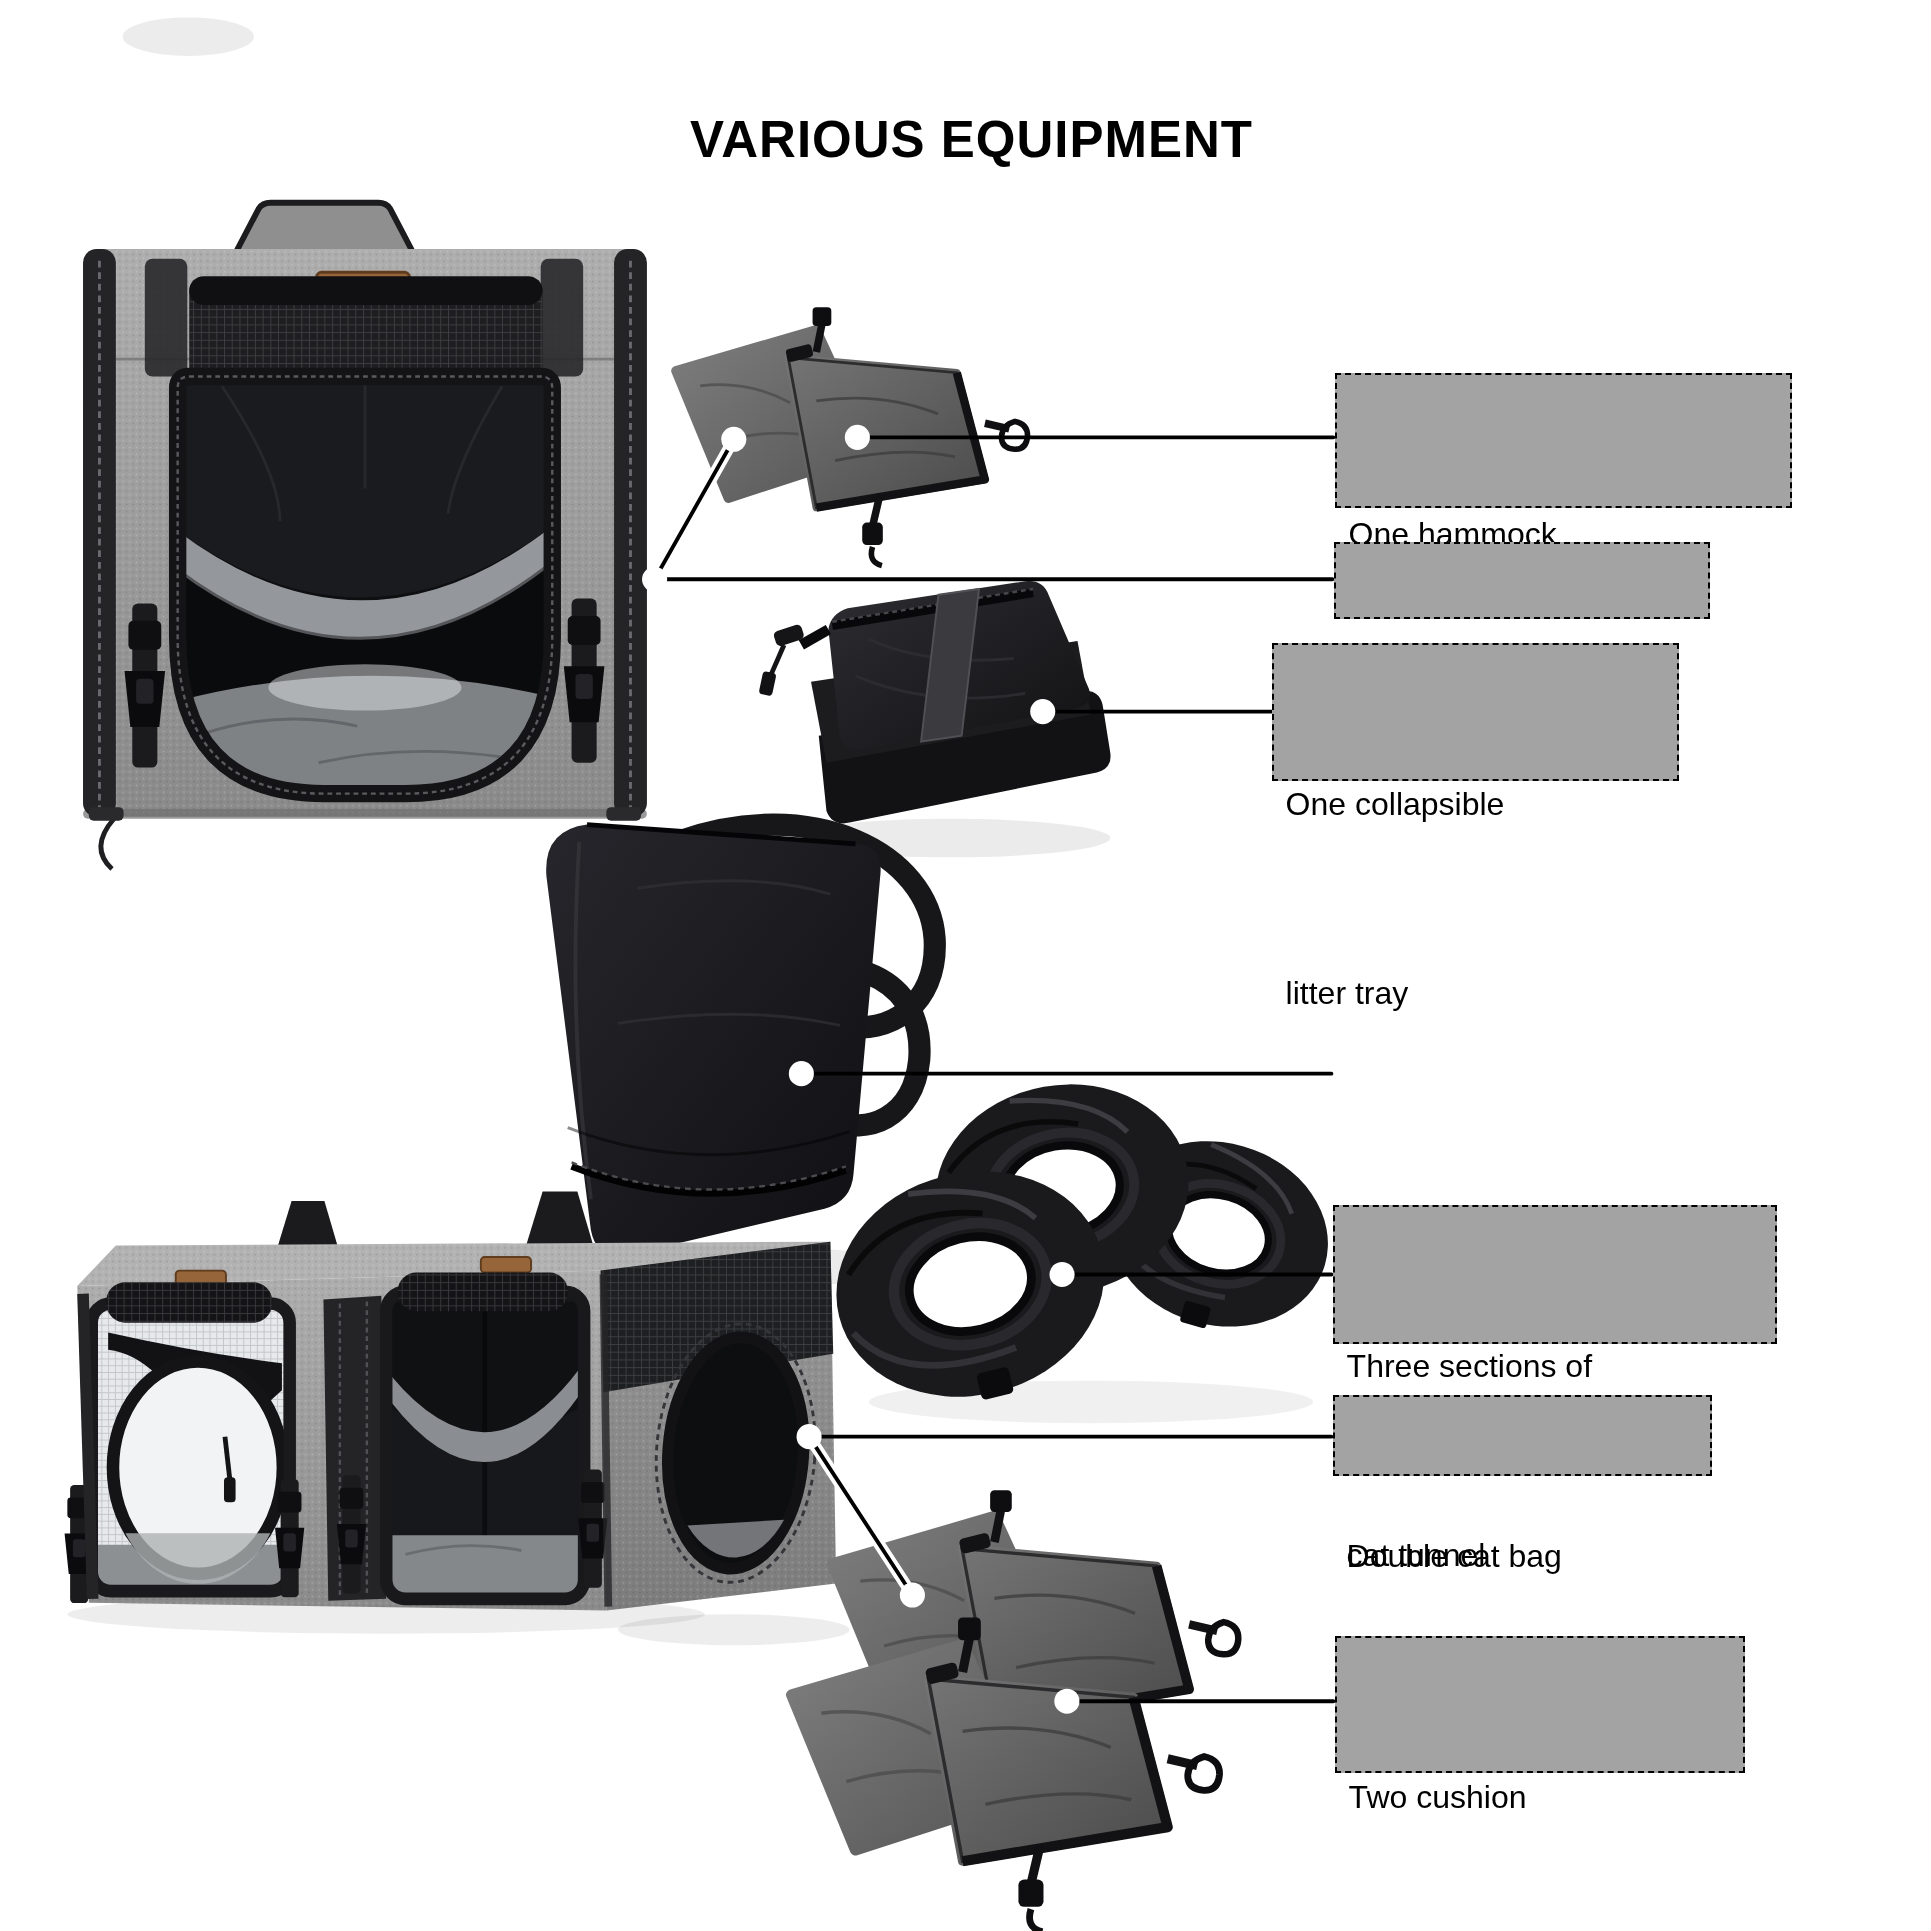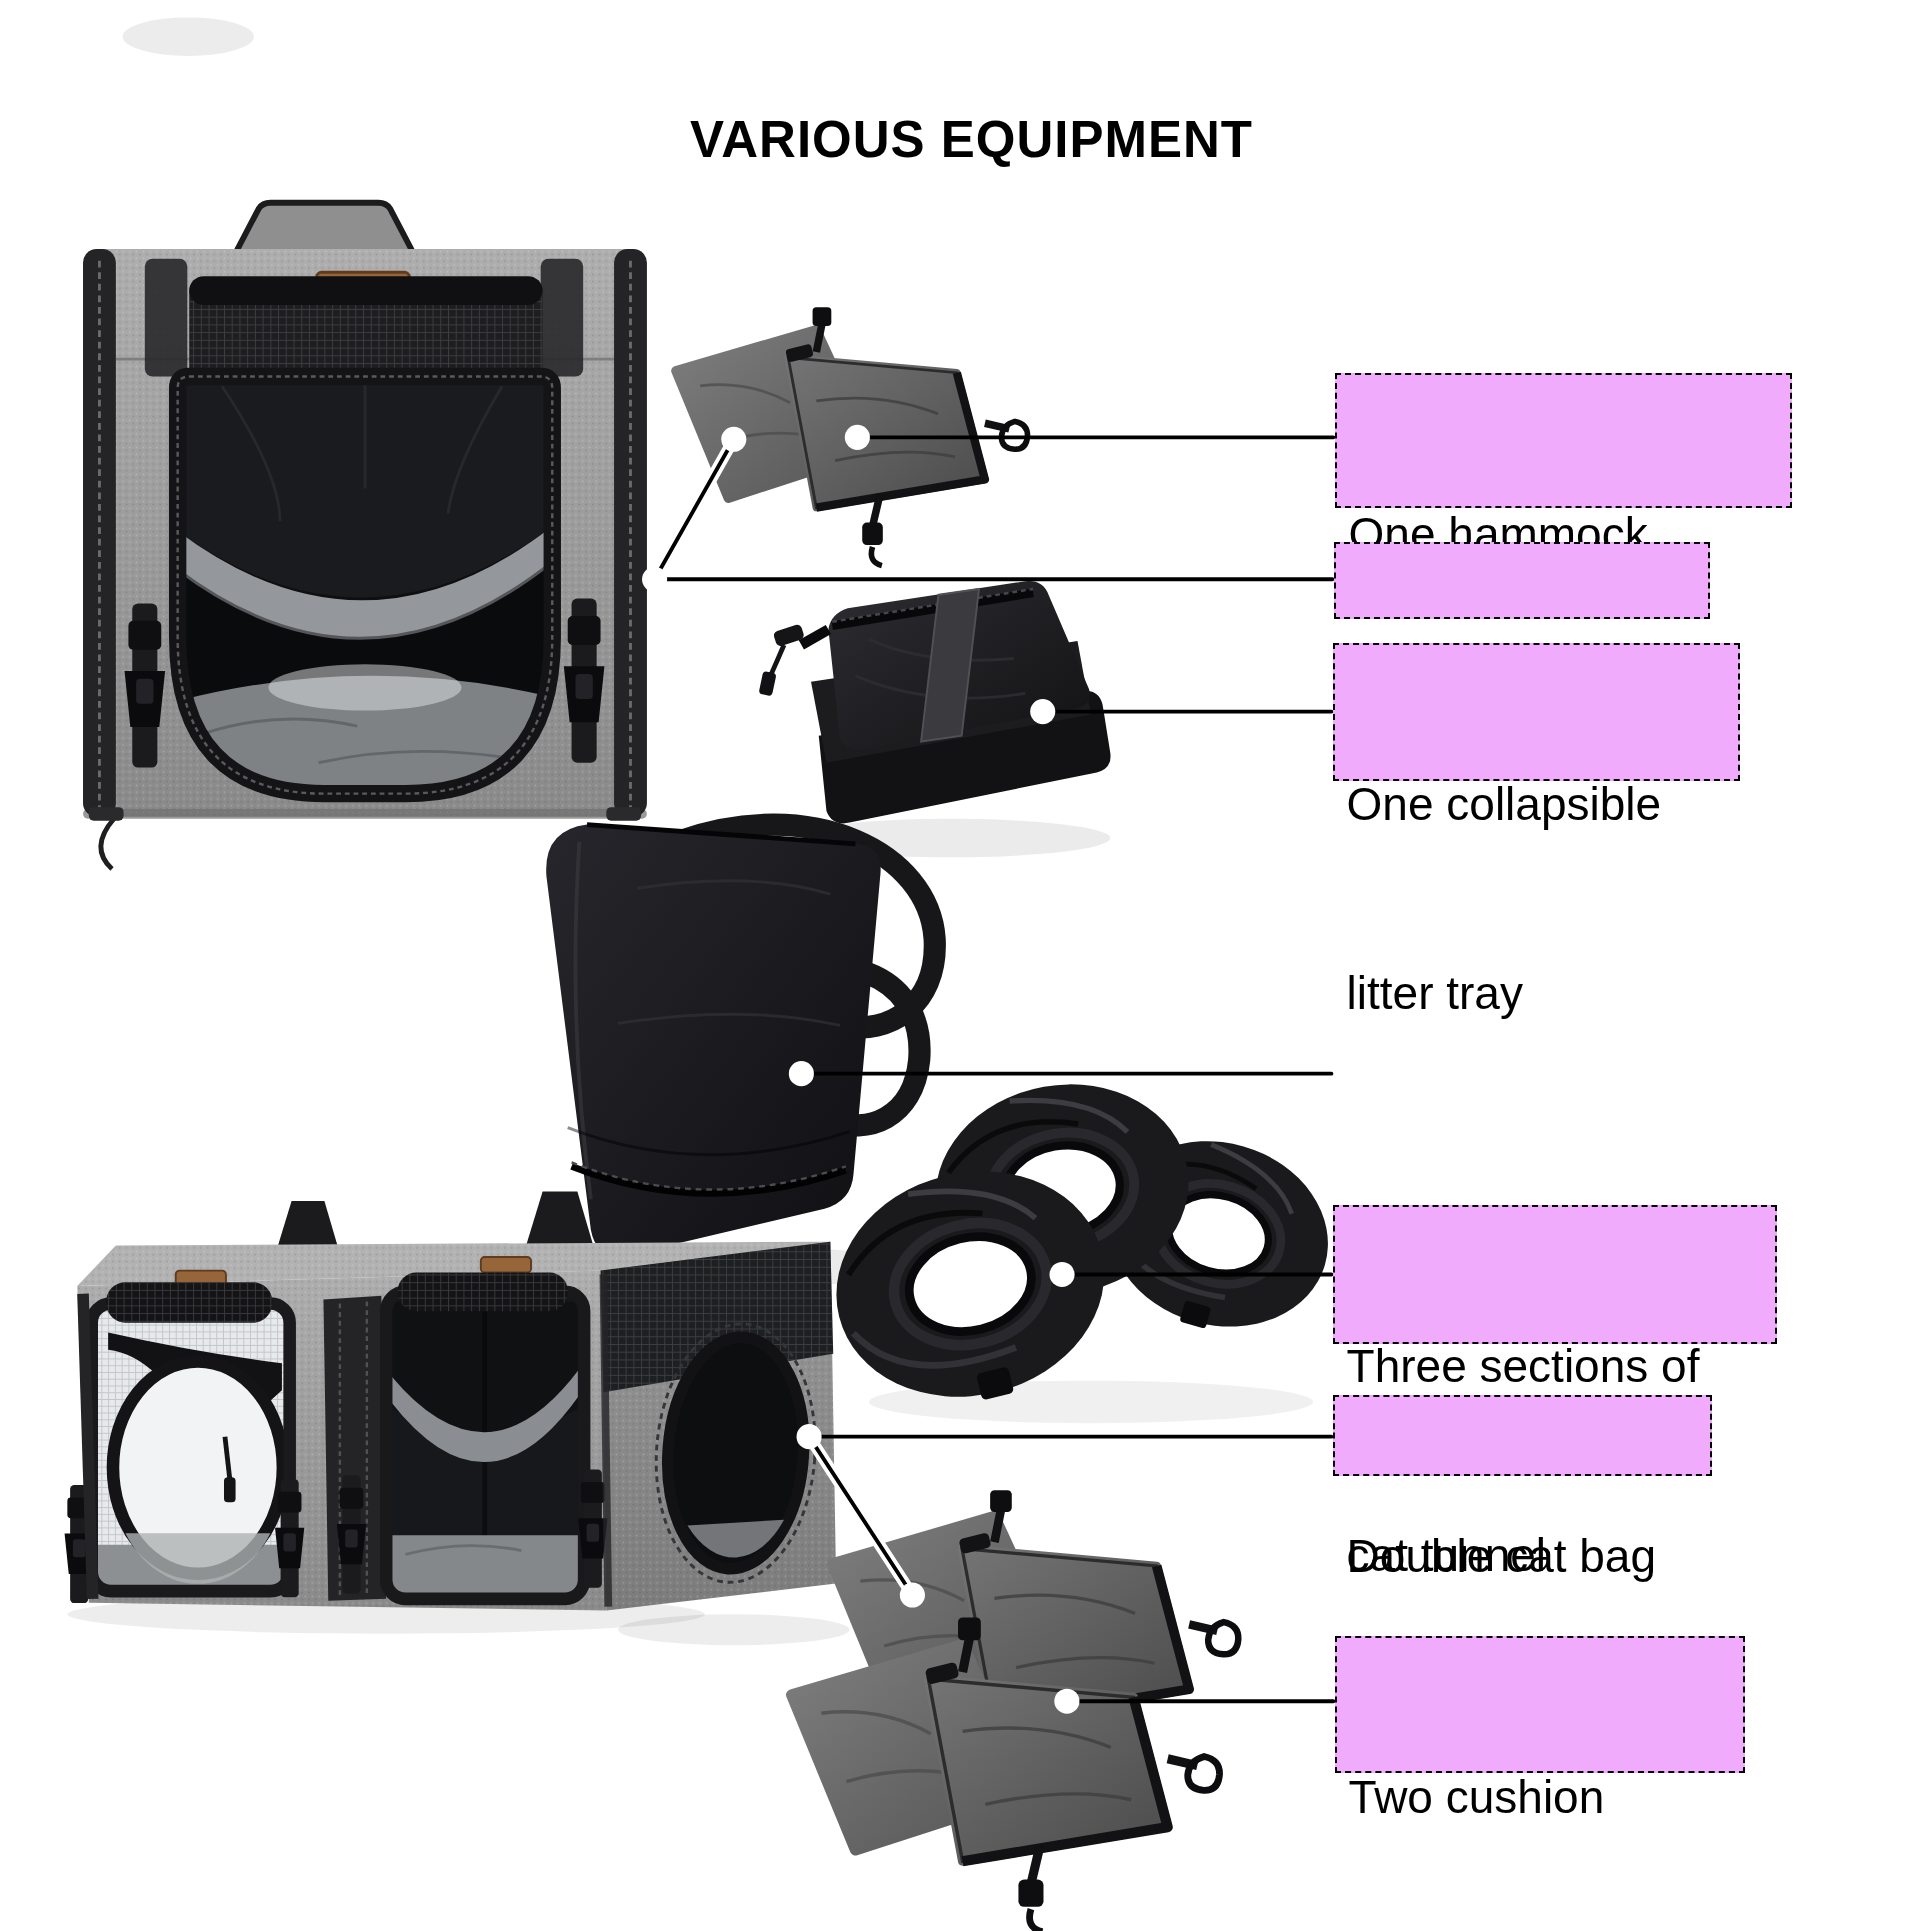--- a/index.html
+++ b/index.html
@@ -1,22 +1,22 @@
 <!DOCTYPE html>
 <html><head>
 <meta charset="utf-8">
 <style>
   html,body{margin:0;padding:0;background:#fff;}
   .page{position:relative;width:1931px;height:1931px;background:#fff;overflow:hidden;
         font-family:"Liberation Sans", sans-serif;color:#000;}
   .title{position:absolute;top:95px;left:0;width:1931px;text-align:center;
          font-size:51px;line-height:77px;font-weight:bold;letter-spacing:1px;margin:6px;}
   .art{position:absolute;left:0;top:0;}
-  .label{position:absolute;border:2.9px dashed #000;background:#f0abfc;box-sizing:border-box;
-         font-size:46px;line-height:63px;padding:1.9px 9.7px 0 11.6px;white-space:pre-wrap;z-index:5;}
+  .label{position:absolute;border:2.9px dashed #000;background:#a3a3a3;box-sizing:border-box;
+         font-size:32px;line-height:63px;padding:1.9px 9.7px 0 11.6px;white-space:pre-wrap;z-index:5;}
   .label div{white-space:pre-wrap;}
 </style>
 </head>
 <body>
 
 <div class="page">
 
   <h1 class="title">VARIOUS EQUIPMENT</h1>
 
   <svg class="art" width="1931" height="1931" viewBox="0 0 2000 2000">
@@ -265,21 +265,21 @@
 
   <div class="label" style="left:1335px;top:373px;width:457px;height:135px;">
     <div>One hammock</div>
     <div>One  soft cushion</div>
   </div>
 
   <div class="label" style="left:1334px;top:542px;width:376px;height:77px;">
     <div>Single cat bag</div>
   </div>
 
-  <div class="label" style="left:1333px;top:643px;width:407px;height:138px;">
+  <div class="label" style="left:1272px;top:643px;width:407px;height:138px;">
     <div>One collapsible</div>
     <div>litter tray</div>
   </div>
 
 
   <div class="label" style="left:1333px;top:1395px;width:379px;height:81px;">
     <div>Double cat bag</div>
   </div>
 
   <div class="label" style="left:1333px;top:1205px;width:444px;height:139px;">

